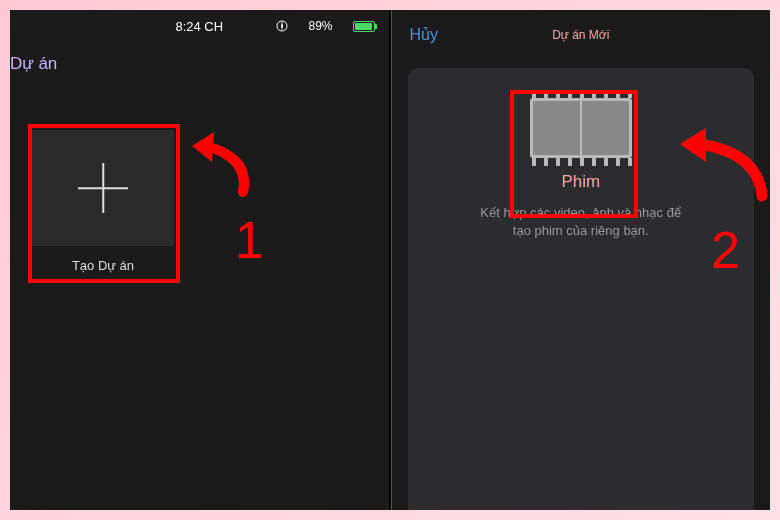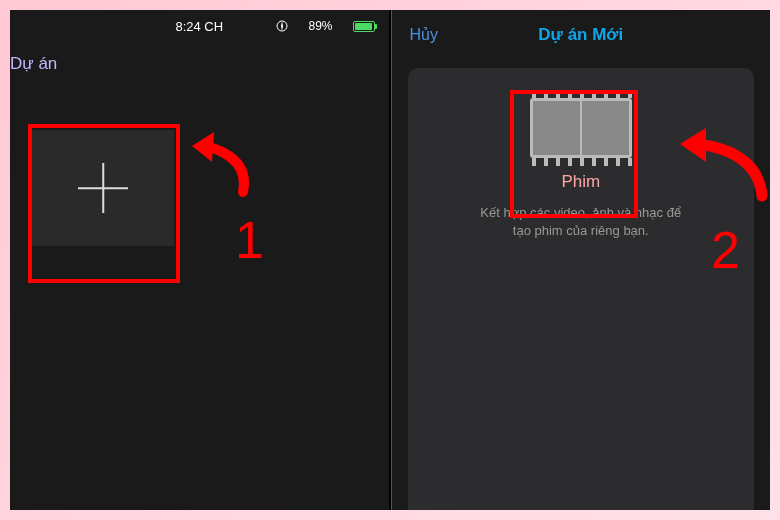--- a/index.html
+++ b/index.html
@@ -21,21 +21,21 @@
     .plus-icon::before,.plus-icon::after{content:'';position:absolute;background:#ddd}
     .plus-icon::before{left:50%;top:0;width:1.5px;height:50px;transform:translateX(-50%)}
     .plus-icon::after{top:50%;left:0;height:1.5px;width:50px;transform:translateY(-50%)}
     .tile-label{position:absolute;left:22px;top:248px;width:142px;text-align:center;color:#ddd;font-size:13px}
     .red-box-1{position:absolute;left:18px;top:114px;width:152px;height:159px;border:4px solid #ff0000;pointer-events:none}
     .arrow-1{position:absolute;left:178px;top:118px;width:76px;height:70px;pointer-events:none}
     .step-num-1{position:absolute;left:225px;top:200px;color:#ff0000;font-size:52px;font-weight:400}
     
     .nav-bar{height:50px;display:flex;align-items:center;padding:0 18px;color:#fff;position:relative}
     .cancel-btn{color:#4a90e2;font-size:16px;cursor:pointer}
-    .nav-title{position:absolute;left:50%;transform:translateX(-50%);font-size:17px;font-weight:700;color:#0ea5e9}
+    .nav-title{position:absolute;left:50%;transform:translateX(-50%);font-size:12px;font-weight:400;color:#fca5a5}
     .sheet-area{position:absolute;top:58px;left:16px;right:16px;bottom:0;background:#2c2c2e;border-radius:10px 10px 0 0;padding:30px 20px 0}
     .option-block{text-align:center;margin-bottom:30px;cursor:pointer}
     .film-icon{width:102px;height:60px;margin:0 auto 14px;border:3px solid #bbb;border-radius:3px;position:relative;background:linear-gradient(to right,#888 0,#888 49%,#bbb 49%,#bbb 51%,#888 51%,#888 100%)}
     .film-icon::before,.film-icon::after{content:'';position:absolute;left:-3px;right:-3px;height:8px;background-image:repeating-linear-gradient(to right,transparent 0,transparent 2px,#bbb 2px,#bbb 6px,transparent 6px,transparent 8px,#2c2c2e 8px,#2c2c2e 12px)}
     .film-icon::before{top:-11px}
     .film-icon::after{bottom:-11px}
     .option-title{color:#fca5a5;font-size:17px;margin-bottom:8px}
     .option-desc{color:#999;font-size:13px;line-height:1.35;max-width:220px;margin:12px auto}
     .trailer-icon{width:70px;height:60px;margin:0 auto 14px;position:relative}
     .spotlight{position:absolute;width:34px;height:52px;background:linear-gradient(to bottom,#bbb 0,#bbb 18%,rgba(187,187,187,.4) 18%,rgba(187,187,187,.1) 100%);clip-path:polygon(35% 0,65% 0,100% 100%,0 100%)}
@@ -61,20 +61,21 @@
         <span>89%</span>
         <span class="battery">
             <span class="battery-fill"></span>
           </span>
       </span>
     </div>
     <div class="header-1">Dự án</div>
     <div class="tile-create">
       <span class="plus-icon"></span>
     </div>
+    <div class="tile-label">Tạo Dự án</div>
     <div class="red-box-1"></div>
     <svg class="arrow-1" viewBox="0 0 76 70">
       <path d="M 55 64 Q 62 30 18 18" fill="none" stroke="#ff0000" stroke-width="10" stroke-linecap="round"></path>
       <path d="M 4 18 L 26 4 L 24 34 Z" fill="#ff0000"></path>
     </svg>
     <div class="step-num-1">1</div>
   </div>
 
   <div class="divider"></div>
 

